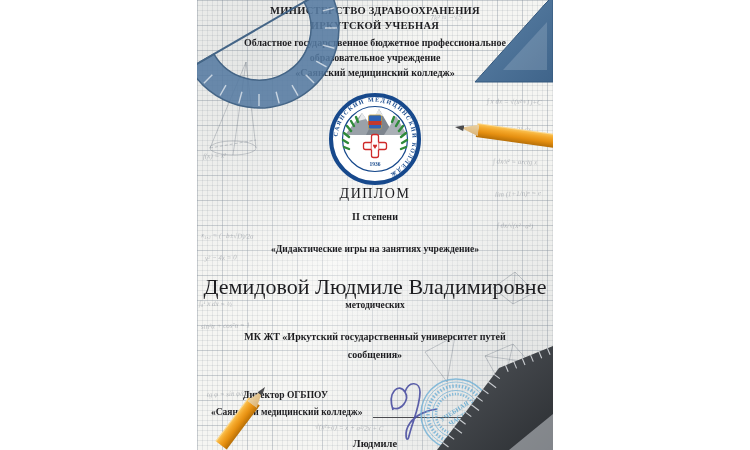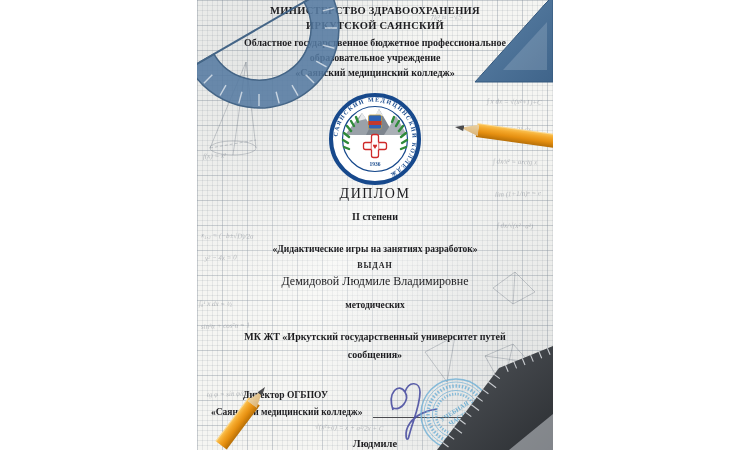--- a/index.html
+++ b/index.html
@@ -133,21 +133,21 @@
         <line x1="78.5" y1="25.3" x2="81.2" y2="31.8"></line>
           <line x1="86.9" y1="21.9" x2="89.6" y2="28.4"></line>
         <line x1="95.3" y1="18.5" x2="98" y2="25"></line>
           <line x1="103.6" y1="15.1" x2="106.3" y2="21.6"></line>
         <line x1="112" y1="11.7" x2="114.7" y2="18.2"></line>
           <line x1="120.4" y1="8.2" x2="123.1" y2="14.7"></line>
       </g>
     </svg>
 
     <div class="txt b" style="top:5px;font-size:10.5px;letter-spacing:.3px">МИНИСТЕРСТВО ЗДРАВООХРАНЕНИЯ</div>
-    <div class="txt b" style="top:20px;font-size:10.5px;letter-spacing:.3px">ИРКУТСКОЙ САЯНСКИЙ</div>
+    <div class="txt b" style="top:20px;font-size:10.5px;letter-spacing:.3px">ИРКУТСКОЙ УЧЕБНАЯ</div>
     <div class="txt b" style="top:37px;font-size:10px">Областное государственное бюджетное профессиональное</div>
     <div class="txt b" style="top:52px;font-size:10px">образовательное учреждение</div>
     <div class="txt b" style="top:67px;font-size:10px">«Саянский медицинский колледж»</div>
 
     <svg class="deco" style="left:132px;top:93px;z-index:3;" width="92" height="92" viewBox="-46 -46 92 92">
       <defs>
         <path id="rimPath" d="M -37.5 0 A 37.5 37.5 0 1 1 37.5 0 A 37.5 37.5 0 1 1 -37.5 0"></path>
         <clipPath id="innerClip">
             <circle cx="0" cy="0" r="31.5"></circle>
           </clipPath>
@@ -186,23 +186,22 @@
         <rect x="-11.5" y="-3.5" width="23" height="7" rx="2" fill="#fff" stroke="#cf2a2a" stroke-width="1.3"></rect>
         <rect x="-3.5" y="-11.5" width="7" height="23" rx="2" fill="#fff" stroke="#cf2a2a" stroke-width="1.3"></rect>
         <rect x="-3.5" y="-3.5" width="7" height="7" fill="#fff"></rect>
         <text x="0" y="3" text-anchor="middle" font-size="8" fill="#cf2a2a">♥</text>
       </g>
       <text x="0" y="26.5" text-anchor="middle" font-size="5.5" font-weight="bold" fill="#17498c">1936</text>
     </svg>
 
     <div class="txt" style="top:186px;font-size:14px;letter-spacing:1.5px">ДИПЛОМ</div>
     <div class="txt b" style="top:211px;font-size:10px">II степени</div>
-    <div class="txt b" style="top:244px;font-size:9.5px">«Дидактические игры на занятиях разработок»</div>
-    <div class="txt b" style="top:261px;font-size:8px;letter-spacing:1px;text-transform:uppercase">выдан</div>
-    <div class="txt" style="top:274px;font-size:12px">Демидовой Людмиле Владимировне</div>
+    <div class="txt b" style="top:244px;font-size:9.5px">«Дидактические игры на занятиях учреждение»</div>
+    <div class="txt" style="top:274px;font-size:22px">Демидовой Людмиле Владимировне</div>
     <div class="txt b" style="top:300px;font-size:9.5px">методических</div>
     <div class="txt b" style="top:349px;font-size:10px">сообщения»</div>
     <div class="txt b" style="top:331px;font-size:10px">МК ЖТ «Иркутский государственный университет путей</div>
 
     <div class="txt b" style="top:390px;left:46px;width:auto;font-size:9.5px">Директор ОГБПОУ</div>
     <div class="txt b" style="top:407px;left:14px;width:auto;font-size:9.5px">«Саянский медицинский колледж»</div>
 
     <div class="sigline" style="left:176px;top:417px;width:104px;"></div>
 
     <svg class="deco" style="left:182px;top:376px;z-index:4;" width="72" height="72" viewBox="0 0 72 72" fill="none" stroke="#4c50a2" stroke-width="1.7" opacity="0.9">

